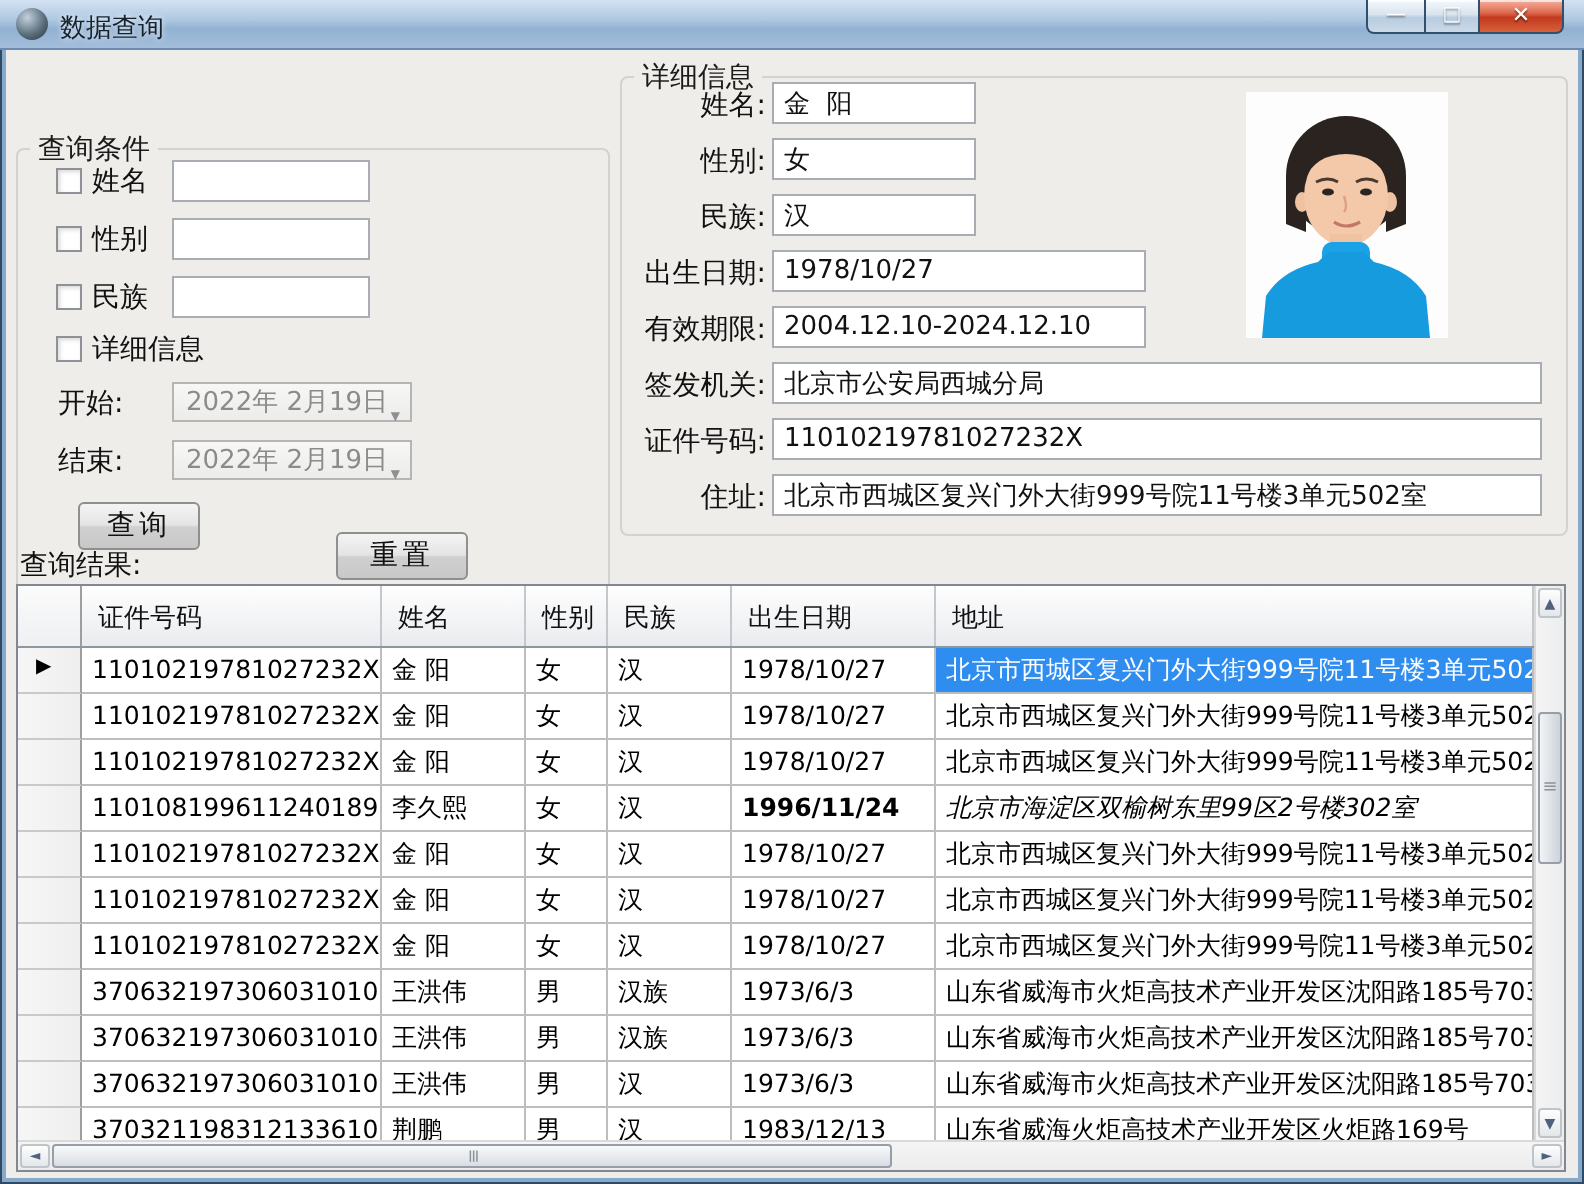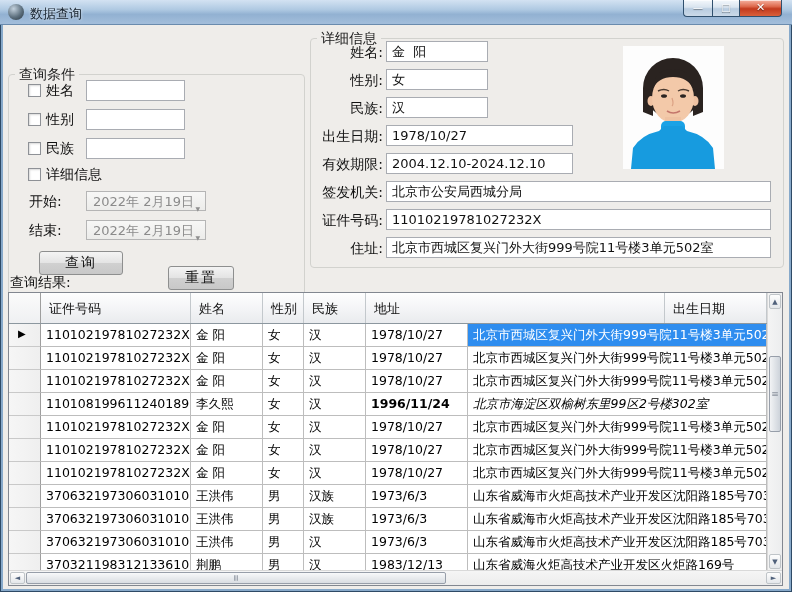--- a/index.html
+++ b/index.html
@@ -134,21 +134,21 @@
       <span>2022年 2月19日</span>
       <span class="arr">▼</span>
     </div>
 
     <span class="dtlabel" style="top:147px;">结束:</span>
     <div class="combo" style="top:145px;">
       <span>2022年 2月19日</span>
       <span class="arr">▼</span>
     </div>
 
-    <div class="btn" style="left:30px;top:176px;width:84px;">查询</div>
+    <div class="btn" style="left:30px;top:176px;width:61px;">查询</div>
     <div class="btn" style="left:159px;top:191px;width:66px;">重置</div>
   </div>
 
   <div class="groupbox" style="left:310px;top:38px;width:474px;height:230px;">
     <span class="legend">详细信息</span>
 
     <span class="dlabel" style="top:5px;">姓名:</span>
     <input class="dinput sz-s" style="top: 2px;" readonly="" value="金  阳">
 
     <span class="dlabel" style="top:33px;">性别:</span>
@@ -197,22 +197,22 @@
 
   <span class="rlabel">查询结果:</span>
 
   <div class="grid">
     <div class="ghead">
         <div class="gh corner" style="width: 32px;"></div>
         <div class="gh" style="width: 150px;">证件号码</div>
         <div class="gh" style="width: 72px;">姓名</div>
         <div class="gh" style="width: 41px;">性别</div>
         <div class="gh" style="width: 62px;">民族</div>
+        <div class="gh" style="width: 102px;">出生日期</div>
         <div class="gh" style="width: 301px; flex: 1 1 0%;">地址</div>
-        <div class="gh" style="width: 102px;">出生日期</div>
       </div>
     <div class="gbody">
         <div class="grow">
           <div class="gc rowhead" style="width: 32px;">
             <span class="marker">▶</span>
           </div>
           <div class="gc" style="width: 150px;">11010219781027232X</div>
           <div class="gc" style="width: 72px;">金  阳</div>
           <div class="gc" style="width: 41px;">女</div>
           <div class="gc" style="width: 62px;">汉</div>

